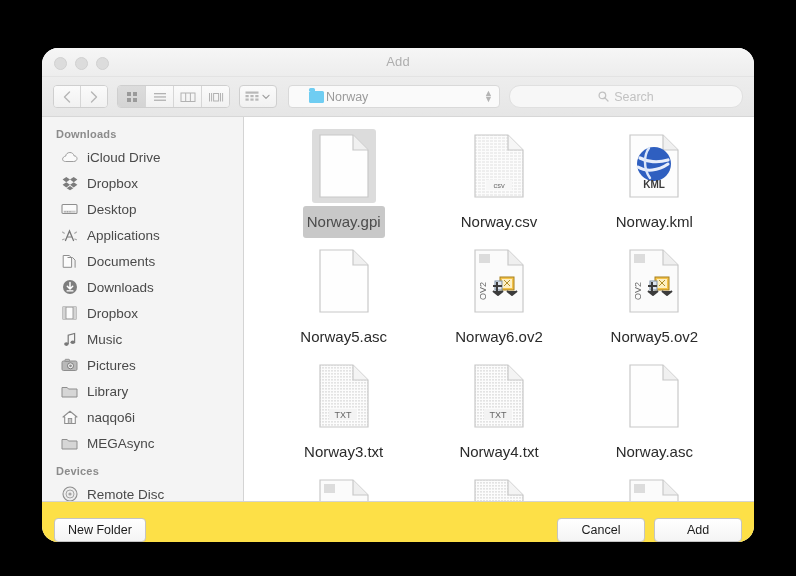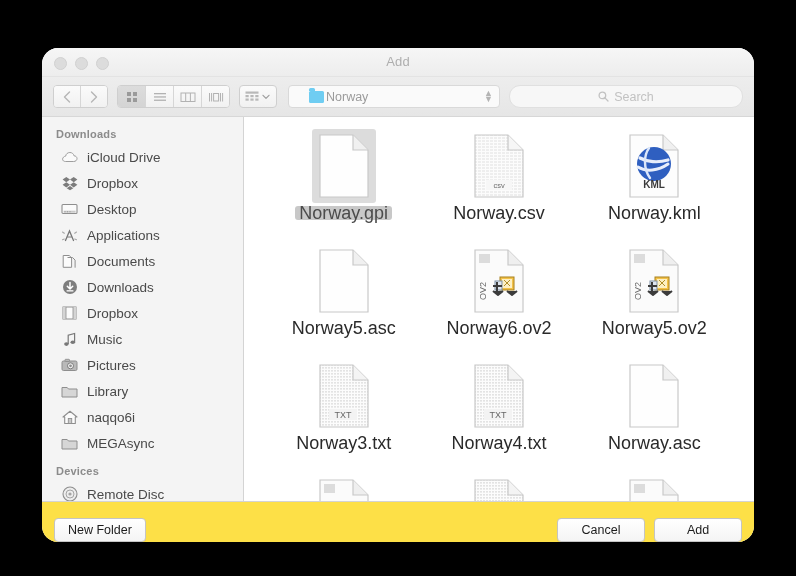--- a/index.html
+++ b/index.html
@@ -96,21 +96,21 @@
 
   
   #content{flex:1 1 auto;background:#fff;position:relative;overflow:hidden;}
   #grid{
     display:grid;grid-template-columns:repeat(3,1fr);
     padding:8px 22px 0 22px;
   }
   .cell{height:111px;display:flex;flex-direction:column;align-items:center;justify-content:flex-start;padding-top:4px;}
   .icon-wrap{width:64px;height:74px;display:flex;align-items:center;justify-content:center;border-radius:3px;}
   .cell.sel .icon-wrap{background:#dcdcdc;}
-  .fname{margin-top:3px;font-size:18px;color:#2a2a2a;padding:0 4px;border-radius:3px;line-height:14px;}
+  .fname{margin-top:3px;font-size:15px;color:#2a2a2a;padding:9px 4px;border-radius:3px;line-height:14px;}
   .cell.sel .fname{background:#c8c8c8;color:#4b4b4b;}
 
   
   #bottom{
     flex:0 0 40px;height:40px;display:flex;align-items:flex-end;
     background:#fde047;border-top:1px solid #d3d3d3;padding:0 12px;
   }
   .btn{
     height:22px;min-width:60px;padding:0 13px;border:1px solid #c4c4c4;border-radius:4px;
     background:linear-gradient(#ffffff,#f4f4f4);

